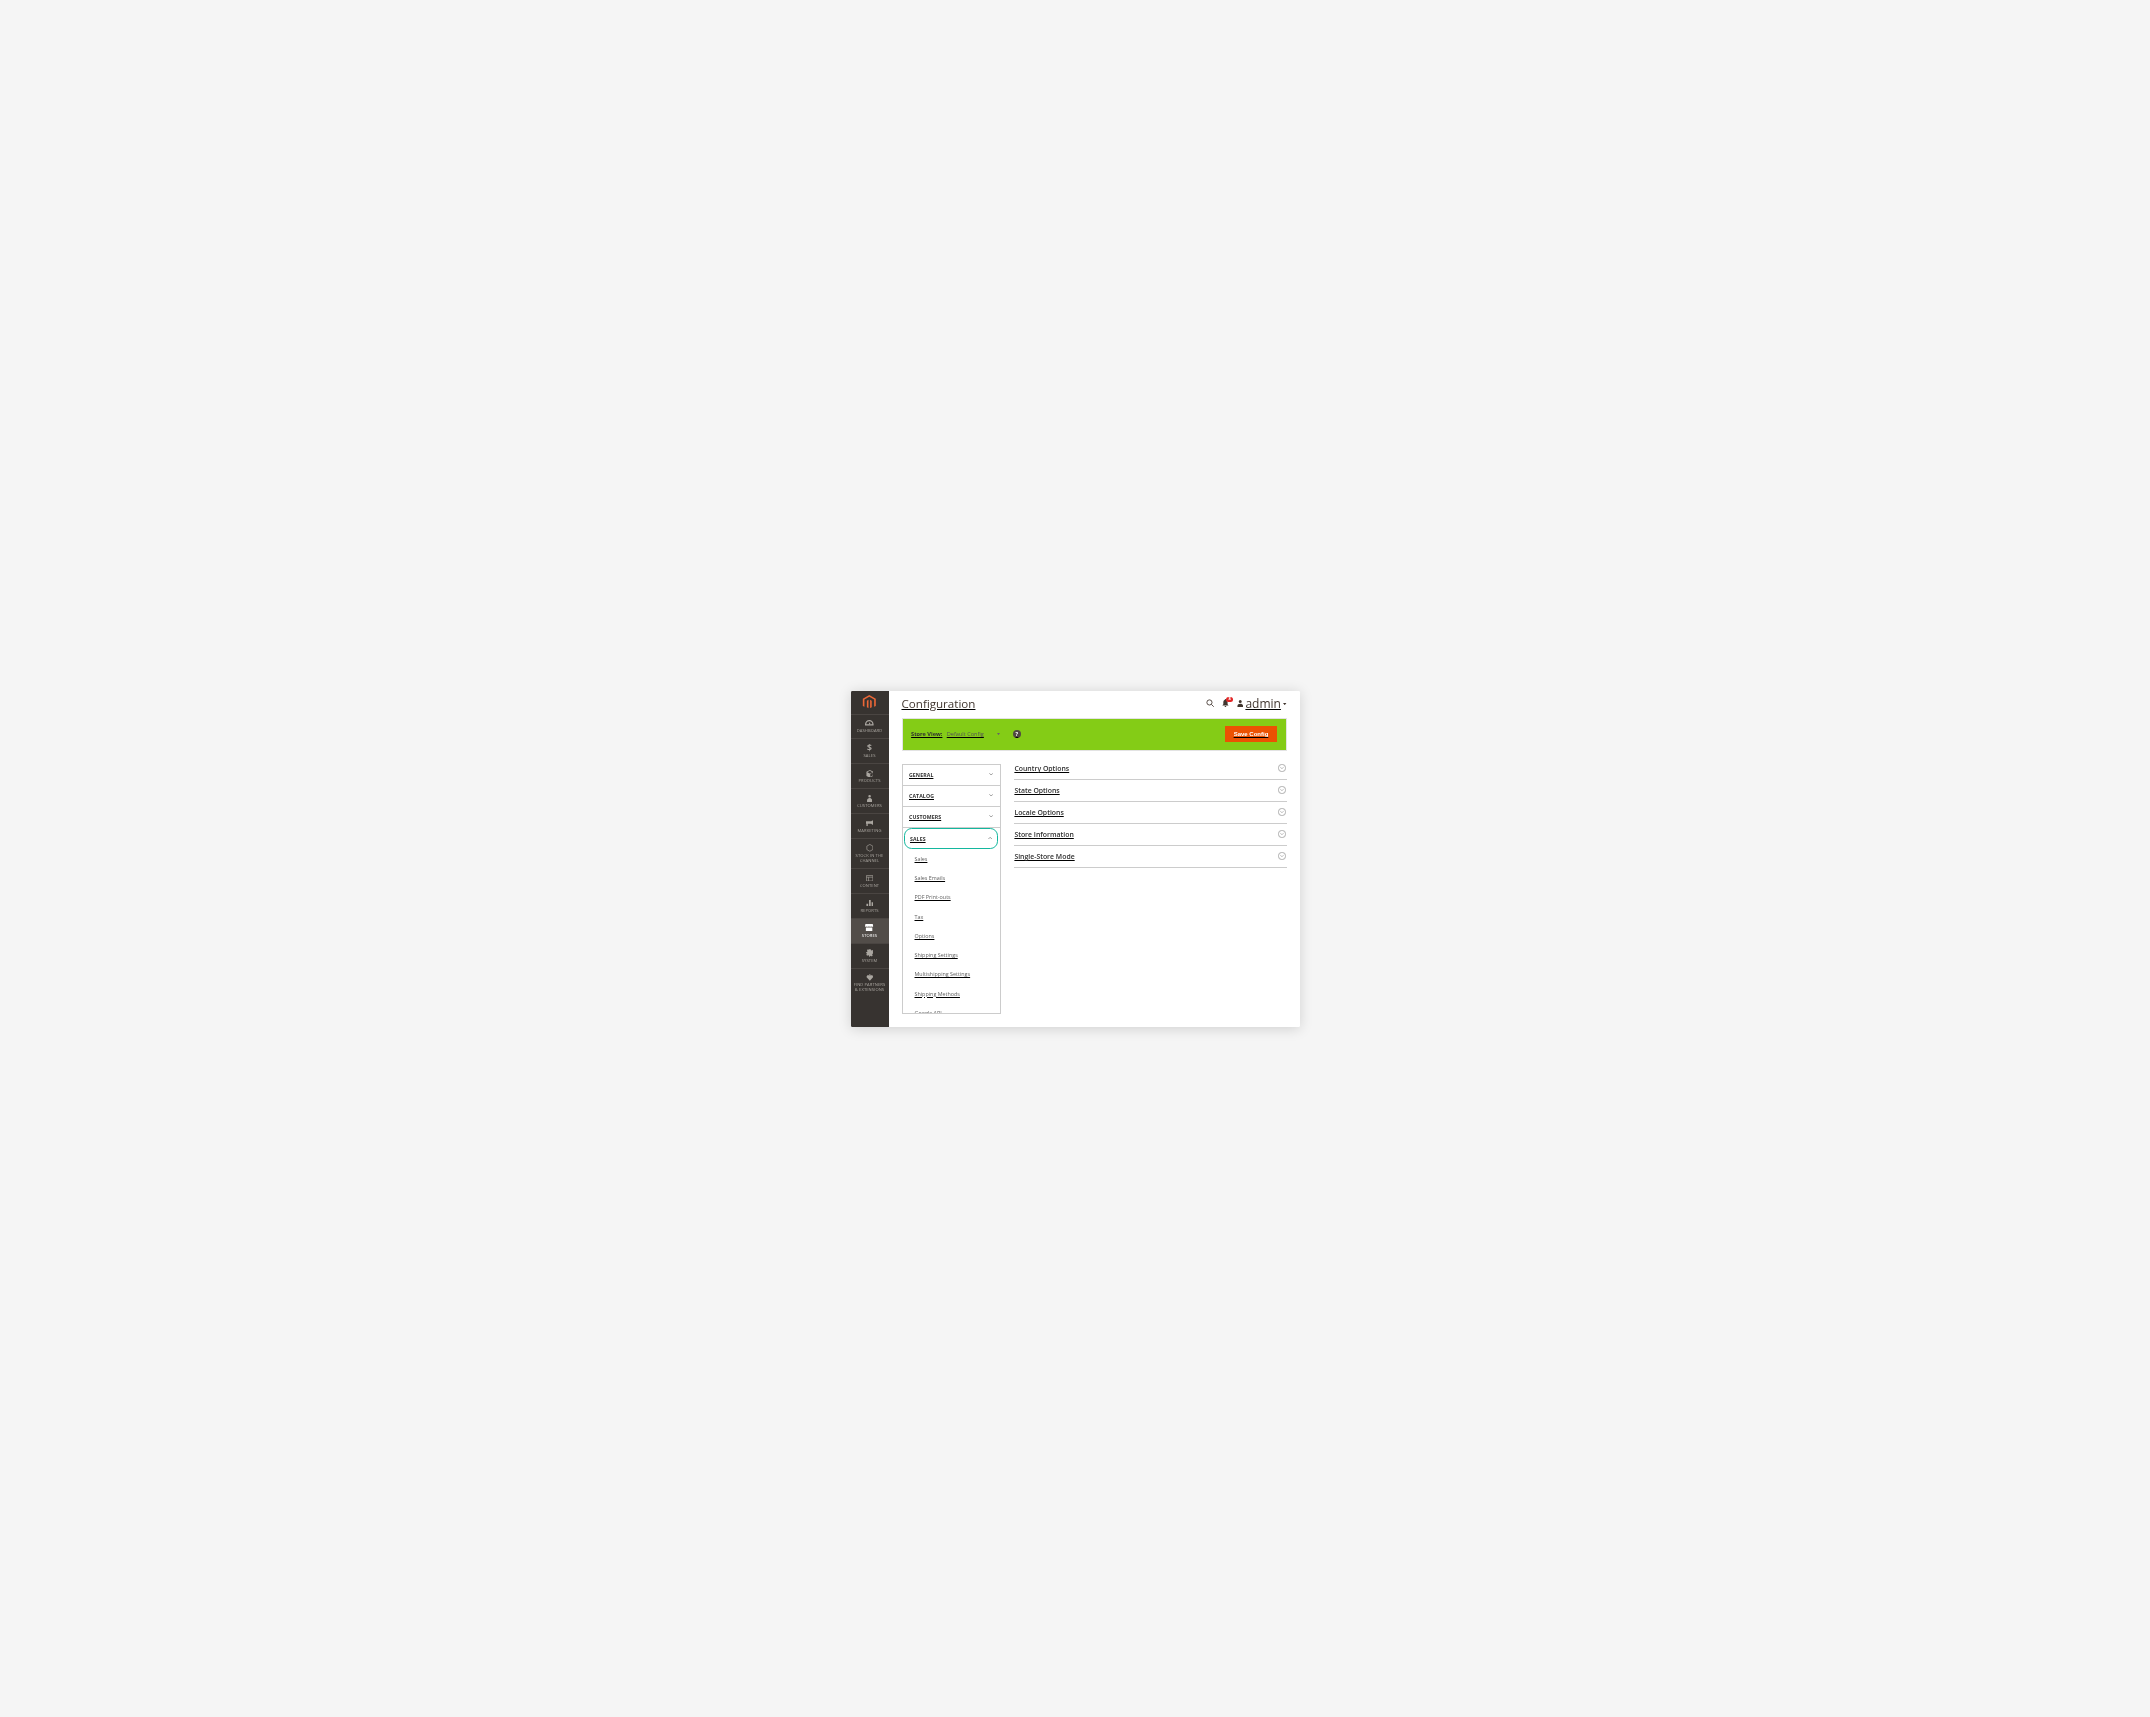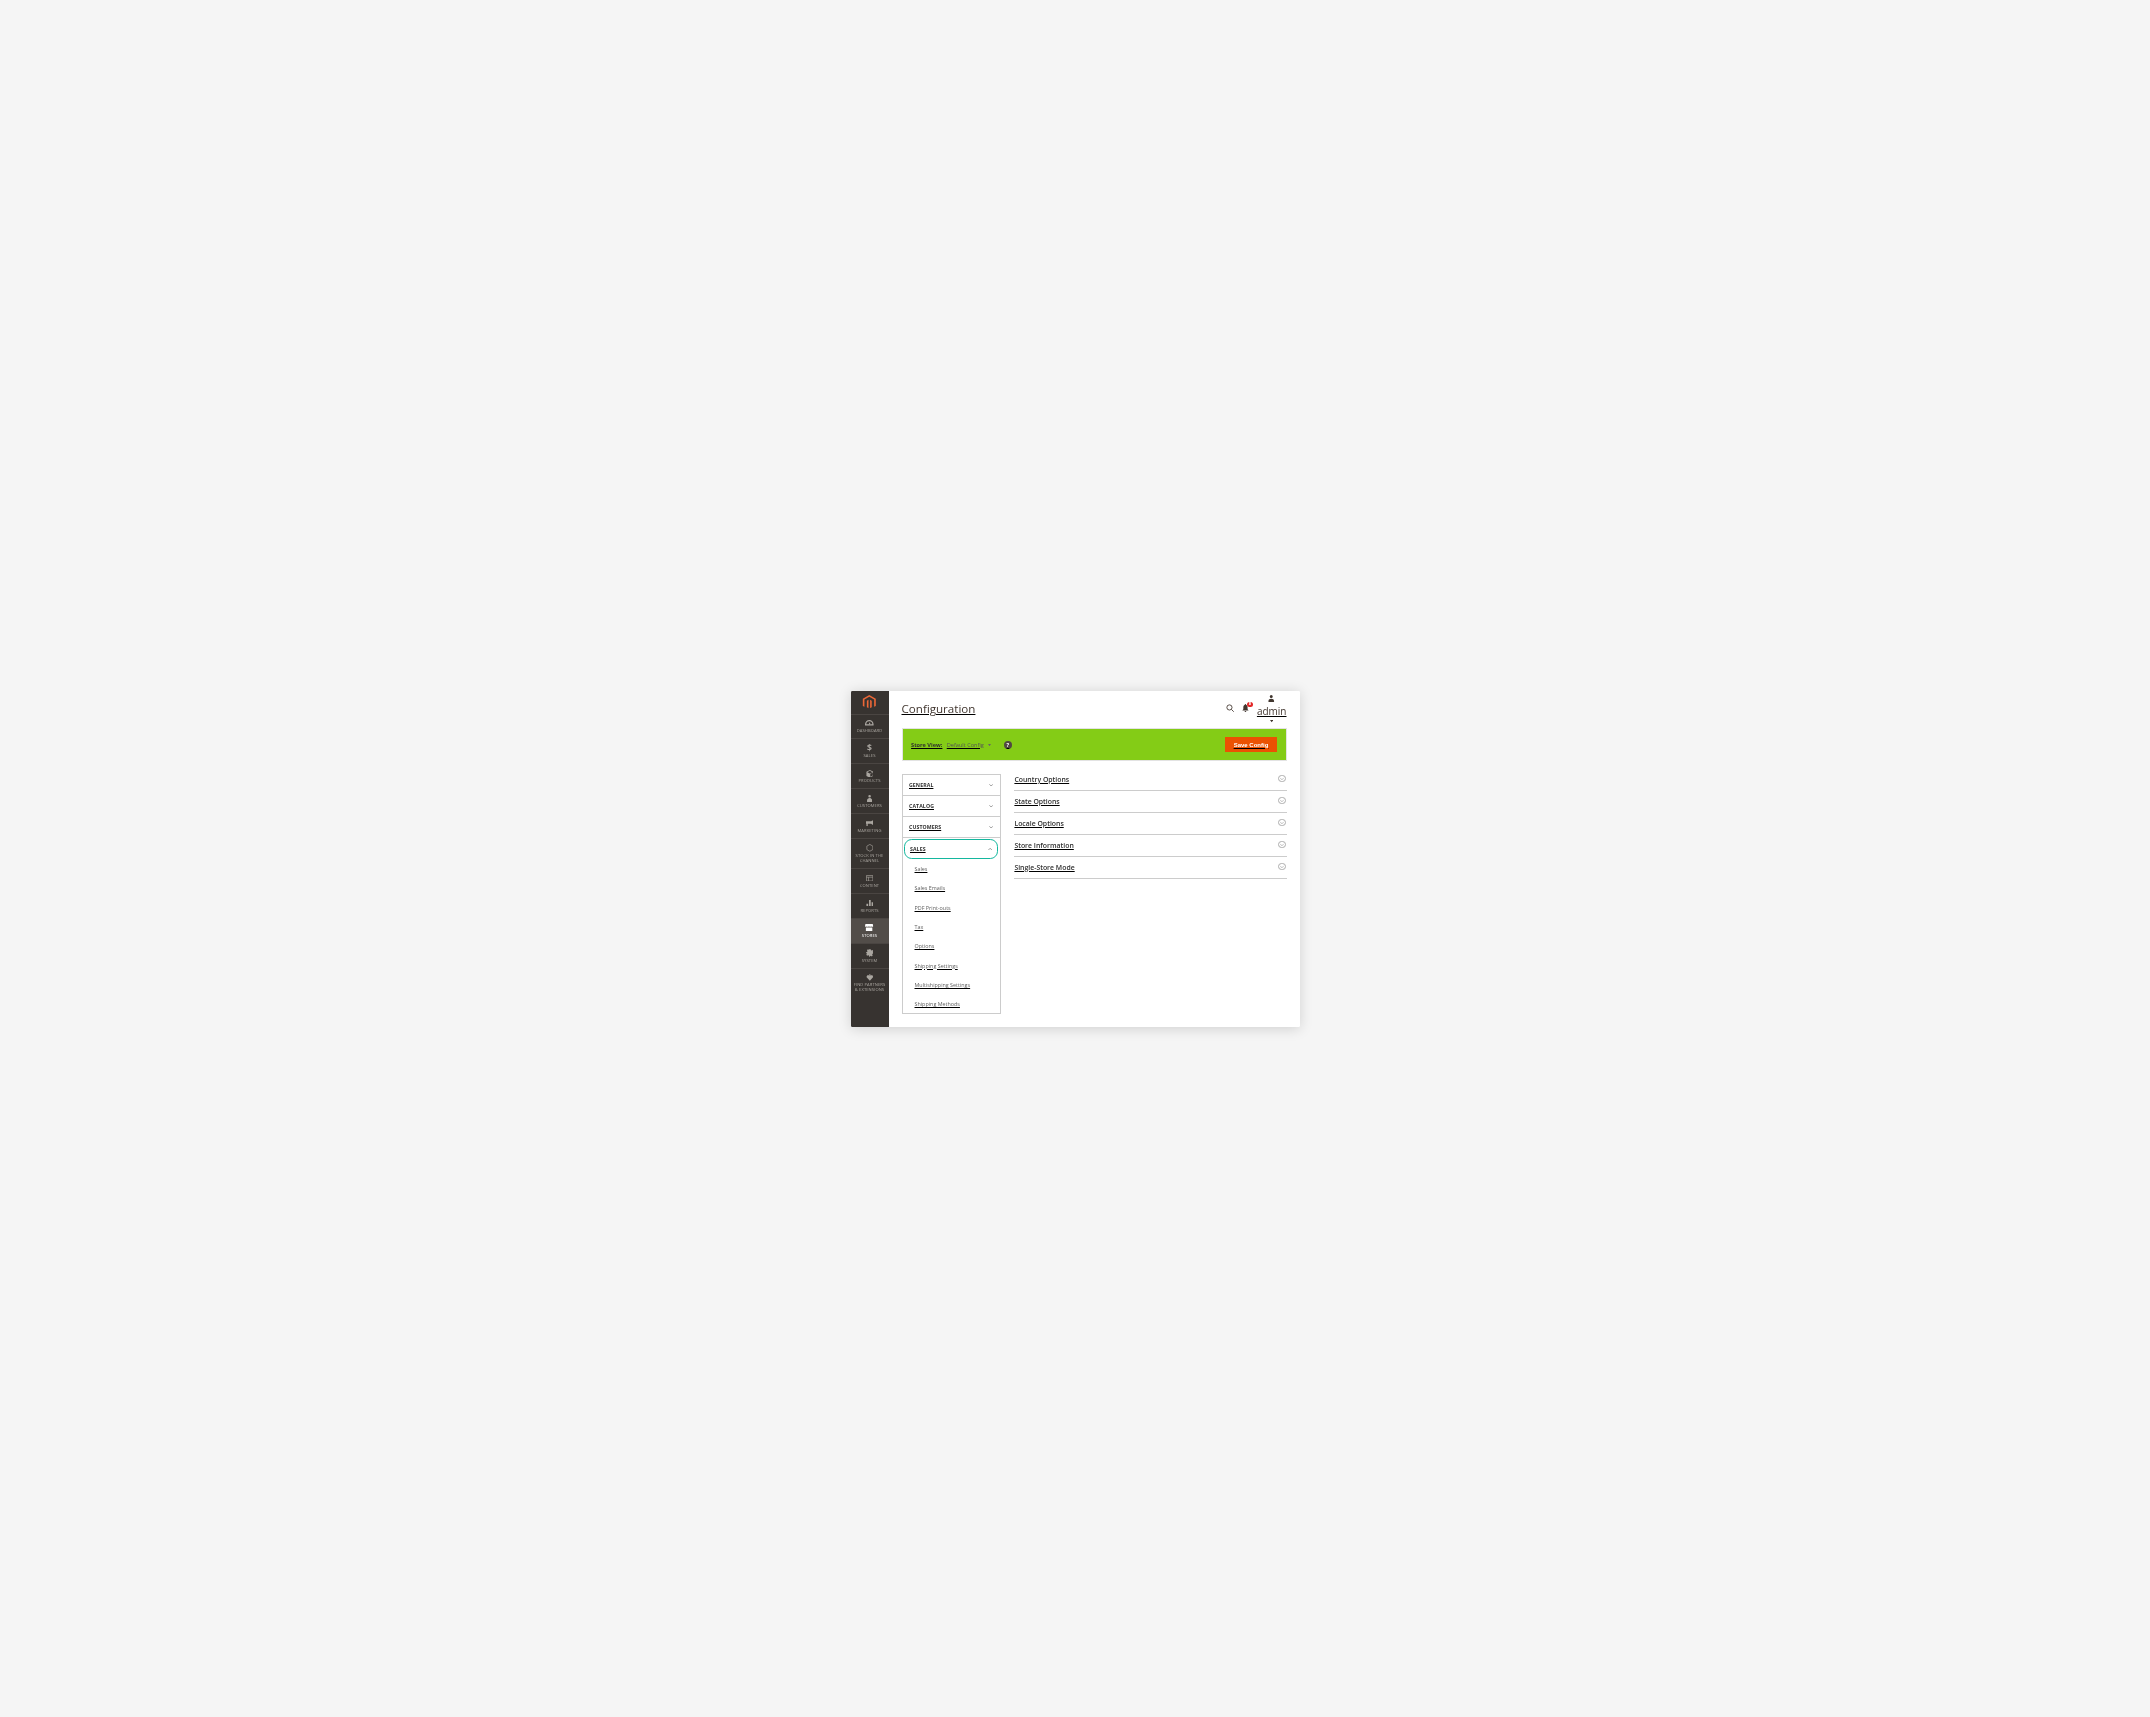--- a/index.html
+++ b/index.html
@@ -11,25 +11,25 @@
 .nav-item { display: flex; flex-direction: column; align-items: center; justify-content: center; padding: 4.7px 1.3px; cursor: pointer; border-top: 0.4px solid #4a4542; color: #aaa6a0; text-align: center; }
 .nav-item.active { background: #524d49; color: #fff; }
 .nav-item .icon { font-size: 7.7px; margin-bottom: 1.3px; display: flex; align-items: center; justify-content: center; height: 8.6px; }
 .nav-item .label { font-size: 4.1px; text-transform: uppercase; letter-spacing: 0.1px; line-height: 1.15; }
 .main { flex: 1; display: flex; flex-direction: column; overflow: hidden; text-decoration: underline; }
 .header { display: flex; align-items: center; padding: 4.7px 13px 5.6px 13px; }
 .header h1 { font-size: 11.6px; font-weight: 400; color: #41362f; flex: 1; }
 .header-actions { display: flex; align-items: center; gap: 7.7px; }
 .header-icon { cursor: pointer; position: relative; color: #41362f; }
 .notif-badge { position: absolute; top: -2.2px; right: -3.9px; background: #e22626; color: #fff; font-size: 3.9px; font-weight: 700; border-radius: 3.9px; padding: 0.4px 2.2px; line-height: 1.2; }
-.user-menu { display: flex; align-items: center; gap: 2.2px; cursor: pointer; font-size: 10px; color: #41362f; flex-direction: column; }
+.user-menu { display: flex; align-items: center; gap: 2.2px; cursor: pointer; font-size: 12px; color: #41362f; }
 .toolbar { background: #84cc16; border: 0.4px solid #e3e3e3; margin: 0 13px; padding: 7.7px 8.6px; display: flex; align-items: center; }
 .store-view { display: flex; align-items: center; gap: 4.3px; font-size: 5.6px; }
 .store-view .lbl { font-weight: 700; color: #303030; }
-.store-view .val { color: #555; cursor: pointer; display: flex; align-items: center; gap: 4px; }
+.store-view .val { color: #555; cursor: pointer; display: flex; align-items: center; gap: 13px; }
 .help-icon { width: 8.2px; height: 8.2px; background: #514943; color: #fff; border-radius: 50%; font-size: 5.6px; font-weight: 700; display: flex; align-items: center; justify-content: center; margin-left: 13px; cursor: pointer; }
 .save-btn { margin-left: auto; background: #eb5202; color: #fff; border: none; padding: 4.7px 8.6px; font-size: 6px; font-weight: 600; cursor: pointer; }
 .content { display: flex; padding: 13px; gap: 13px; flex: 1; overflow: hidden; }
 .config-nav { width: 99px; border: 0.4px solid #ccc; flex-shrink: 0; overflow-y: auto; }
 .config-section { border-bottom: 0.4px solid #ccc; }
 .config-section:last-child { border-bottom: none; }
 .section-header { padding: 6px 6.5px; font-size: 5.2px; font-weight: 700; text-transform: uppercase; color: #303030; display: flex; align-items: center; justify-content: space-between; cursor: pointer; letter-spacing: 0.1px; }
 .section-header.highlighted { border: 1.1px solid #14b79e; border-radius: 7.7px; margin: 0.9px 1.3px; padding: 5.2px 5.2px; }
 .section-items { }
 .section-item { padding: 6px 6.5px 6px 12px; font-size: 5.4px; color: #5f5f5f; cursor: pointer; line-height: 1.35; }

